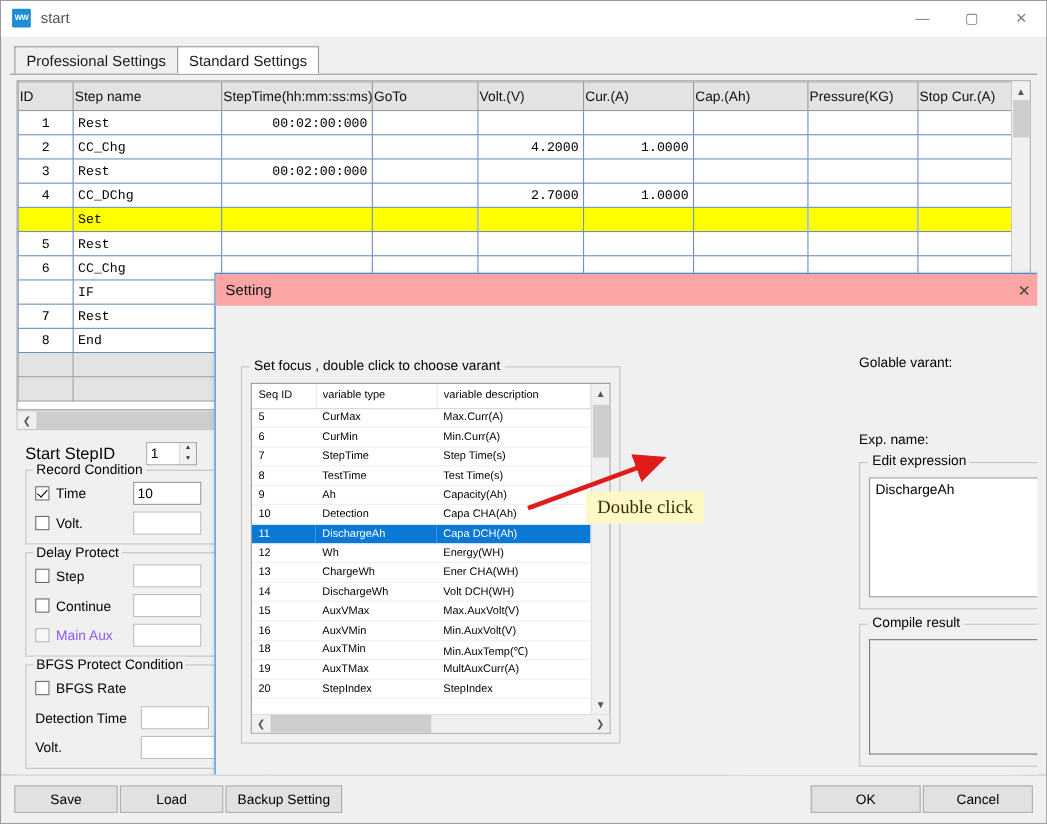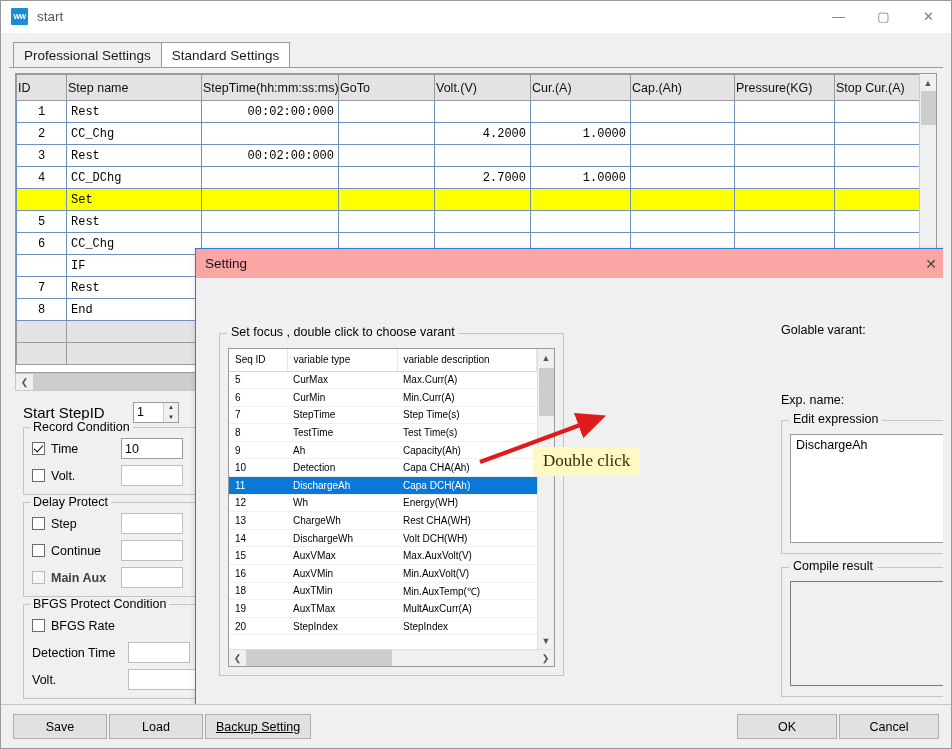--- a/index.html
+++ b/index.html
@@ -161,21 +161,21 @@
     width: 13px; height: 13px; border: 1px solid #6b6b6b; background: #fff;
     margin-right: 6px; flex: none; position: relative;
   }
   .cbox.checked::after {
     content: ""; position: absolute; left: 3px; top: 0px;
     width: 4px; height: 8px; border: solid #000; border-width: 0 1.6px 1.6px 0;
     transform: rotate(42deg);
   }
   .cbox.disabled { border-color: #b8b8b8; background: #f7f7f7; }
   .clabel { font-size: 12.5px; width: 70px; }
-  .clabel.disabled { color: #404040; font-weight: bold; }
+  .clabel.disabled { color: #8b5cf6; }
   .tinput {
     width: 62px; height: 21px; border: 1px solid #9a9a9a; background: #fff;
     font-size: 12.5px; padding: 0 3px; outline: none;
     font-family: "Liberation Sans", sans-serif;
   }
   .tinput.gray { border-color: #bdbdbd; }
   .unit { margin-left: 7px; font-size: 12.5px; }
 
   
   .footer {
@@ -184,21 +184,21 @@
     display: flex; align-items: center; padding: 0 12px;
   }
   .btn {
     height: 25px; min-width: 94px; padding: 0 10px;
     background: #e1e1e1; border: 1px solid #adadad;
     font-size: 12.5px; color: #000; cursor: default;
     display: flex; align-items: center; justify-content: center;
     font-family: "Liberation Sans", sans-serif;
   }
   .btn + .btn { margin-left: 2px; }
-  .btn.wide { min-width: 100px; text-decoration: underline; }
+  .btn.wide { min-width: 100px; }
   .footer .sp { flex: 1; }
 
   
   .dialog {
     position: absolute; left: 186px; top: 180px; width: 758px; height: 470px;
     background: #f0f0f0; border: 1px solid #2b7cd3;
     box-shadow: 2px 3px 7px rgba(0,0,0,0.23);
     z-index: 50;
   }
   .dlg-title {
@@ -623,21 +623,21 @@
                         <td>Capa DCH(Ah)</td>
                       </tr>
                       <tr>
                         <td>12</td>
                         <td>Wh</td>
                         <td>Energy(WH)</td>
                       </tr>
                       <tr>
                         <td>13</td>
                         <td>ChargeWh</td>
-                        <td>Rest CHA(WH)</td>
+                        <td>Ener CHA(WH)</td>
                       </tr>
                       <tr>
                         <td>14</td>
                         <td>DischargeWh</td>
                         <td>Volt DCH(WH)</td>
                       </tr>
                       <tr>
                         <td>15</td>
                         <td>AuxVMax</td>
                         <td>Max.AuxVolt(V)</td>

